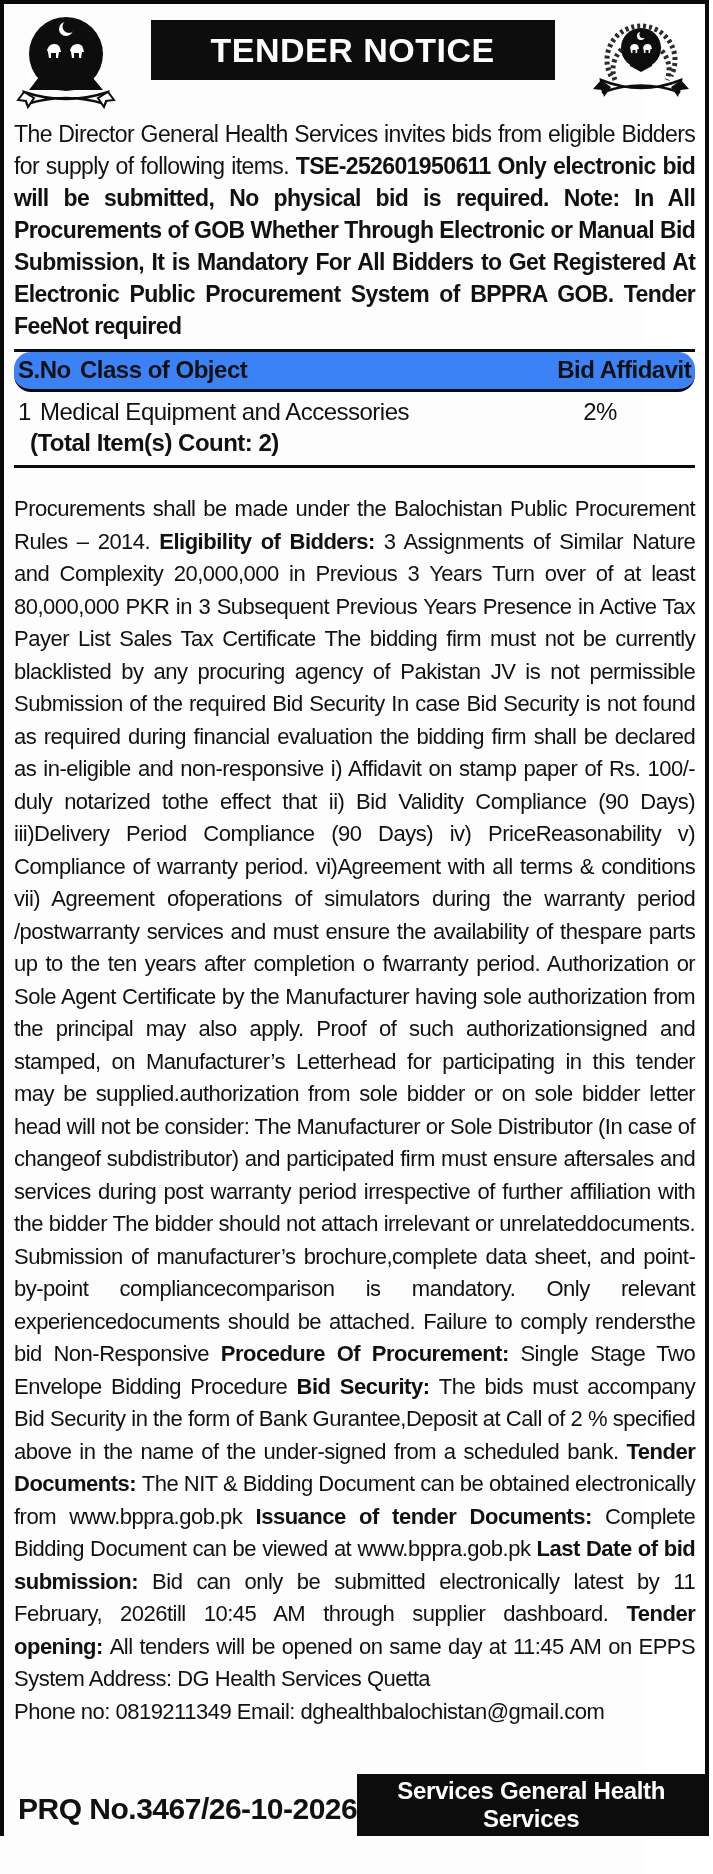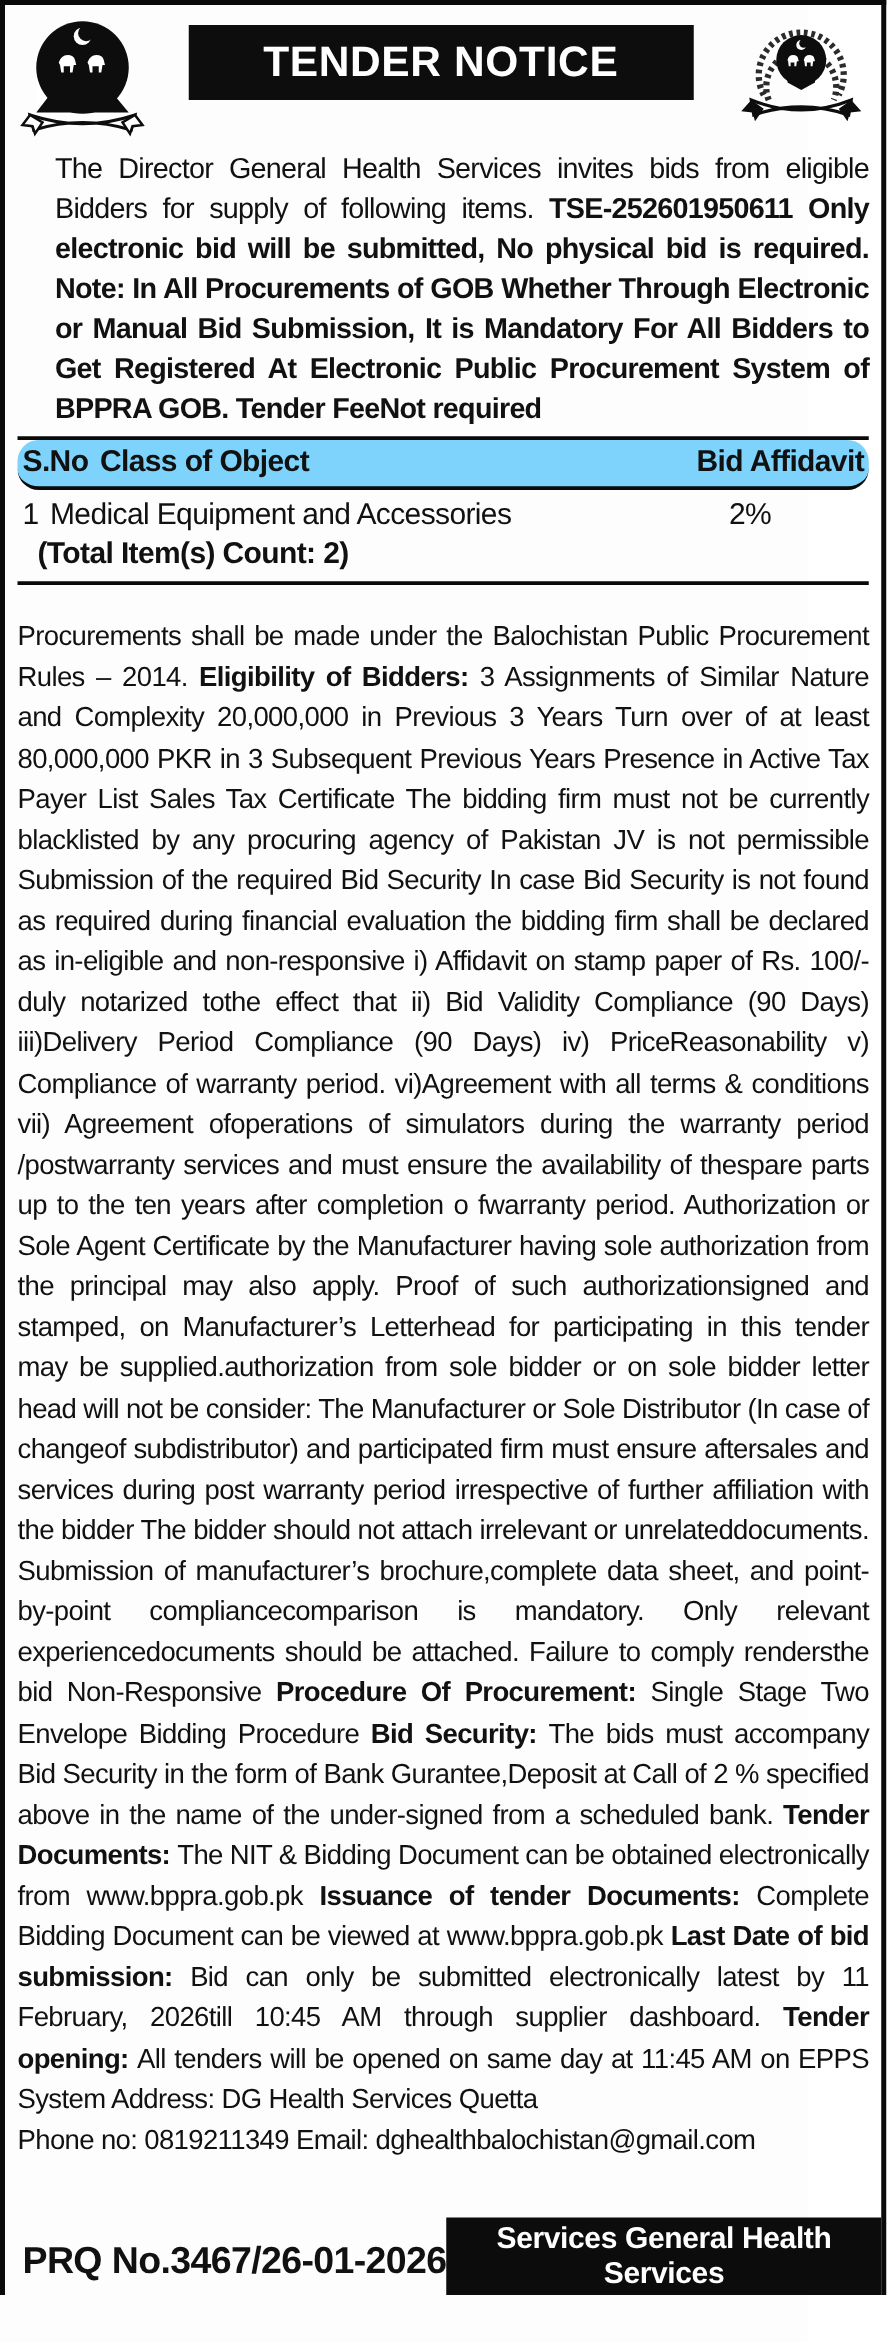--- a/index.html
+++ b/index.html
@@ -29,27 +29,26 @@
     background: #0d0d0d; color: #fff;
     display: flex; align-items: center; justify-content: center;
     font-weight: bold; font-size: 34px; letter-spacing: 0.5px;
   }
 
   
   .intro {
     margin-top: 2px;
     font-size: 23px; line-height: 32px; letter-spacing: -0.6px;
     text-align: justify;
-    margin-left: 30px;
   }
 
   
   .tender-table { margin-top: 7px; border-top: 3px solid #0a0a0a; border-bottom: 3px solid #0a0a0a; }
   .t-head {
-    display: flex; background: #7dd3fc; border-bottom: 3px solid #0a0a0a;
+    display: flex; background: #3b82f6; border-bottom: 3px solid #0a0a0a;
     font-weight: bold; font-size: 24px; letter-spacing: -0.5px;
     padding: 4px 4px 5px 4px; align-items: center; border-radius: 17px;
   }
   .t-head .c-sno { width: 62px; }
   .t-head .c-class { flex: 1; }
   .t-head .c-bid { width: 160px; text-align: right; }
   .t-body { padding: 6px 4px 8px 4px; font-size: 24px; letter-spacing: -0.5px; }
   .t-row { display: flex; }
   .t-row .c-sno { width: 22px; }
   .t-row .c-class { flex: 1; }
@@ -153,21 +152,21 @@
           <span class="c-class">Medical Equipment and Accessories</span>
           <span class="c-bid">2%</span>
         </div>
         <div class="t-total">(Total Item(s) Count: 2)</div>
       </div>
     </div>
 
     <p class="body-text"><span>Procurements shall be made under the Balochistan Public Procurement Rules – 2014. </span><span style="font-weight: bold;">Eligibility of Bidders: </span><span>3 Assignments of Similar Nature and Complexity 20,000,000 in Previous 3 Years Turn over of at least 80,000,000 PKR in 3 Subsequent Previous Years Presence in Active Tax Payer List Sales Tax Certificate The bidding firm must not be currently blacklisted by any procuring agency of Pakistan JV is not permissible Submission of the required Bid Security In case Bid Security is not found as required during financial evaluation the bidding firm shall be declared as in-eligible and non-responsive i) Affidavit on stamp paper of Rs. 100/- duly notarized tothe effect that ii) Bid Validity Compliance (90 Days) iii)Delivery Period Compliance (90 Days) iv) PriceReasonability v) Compliance of warranty period. vi)Agreement with all terms &amp; conditions vii) Agreement ofoperations of simulators during the warranty period /postwarranty services and must ensure the availability of thespare parts up to the ten years after completion o fwarranty period. Authorization or Sole Agent Certificate by the Manufacturer having sole authorization from the principal may also apply. Proof of such authorizationsigned and stamped, on Manufacturer’s Letterhead for participating in this tender may be supplied.authorization from sole bidder or on sole bidder letter head will not be consider: The Manufacturer or Sole Distributor (In case of changeof subdistributor) and participated firm must ensure aftersales and services during post warranty period irrespective of further affiliation with the bidder The bidder should not attach irrelevant or unrelateddocuments. Submission of manufacturer’s brochure,complete data sheet, and point-by-point compliancecomparison is mandatory. Only relevant experiencedocuments should be attached. Failure to comply rendersthe bid Non-Responsive </span><span style="font-weight: bold;">Procedure Of Procurement: </span><span>Single Stage Two Envelope Bidding Procedure </span><span style="font-weight: bold;">Bid Security: </span><span>The bids must accompany Bid Security in the form of Bank Gurantee,Deposit at Call of 2 % specified above in the name of the under-signed from a scheduled bank. </span><span style="font-weight: bold;">Tender Documents: </span><span>The NIT &amp; Bidding Document can be obtained electronically from www.bppra.gob.pk </span><span style="font-weight: bold;">Issuance of tender Documents: </span><span>Complete Bidding Document can be viewed at www.bppra.gob.pk </span><span style="font-weight: bold;">Last Date of bid submission: </span><span>Bid can only be submitted electronically latest by 11 February, 2026till 10:45 AM through supplier dashboard. </span><span style="font-weight: bold;">Tender opening: </span><span>All tenders will be opened on same day at 11:45 AM on EPPS System Address: DG Health Services Quetta</span><br><span>Phone no: 0819211349  Email: dghealthbalochistan@gmail.com</span></p>
 
     <div class="sign-row">
-      <div class="prq">PRQ No.3467/26-01-2026</div>
+      <div class="prq">PRQ No.3467/26-10-2026</div>
       <div class="sign-box">
         <span>Services General Health</span>
         <span>Services</span>
       </div>
     </div>
   </div>
 
   <div class="social-bar">
     <div class="social-item">
       <span>

